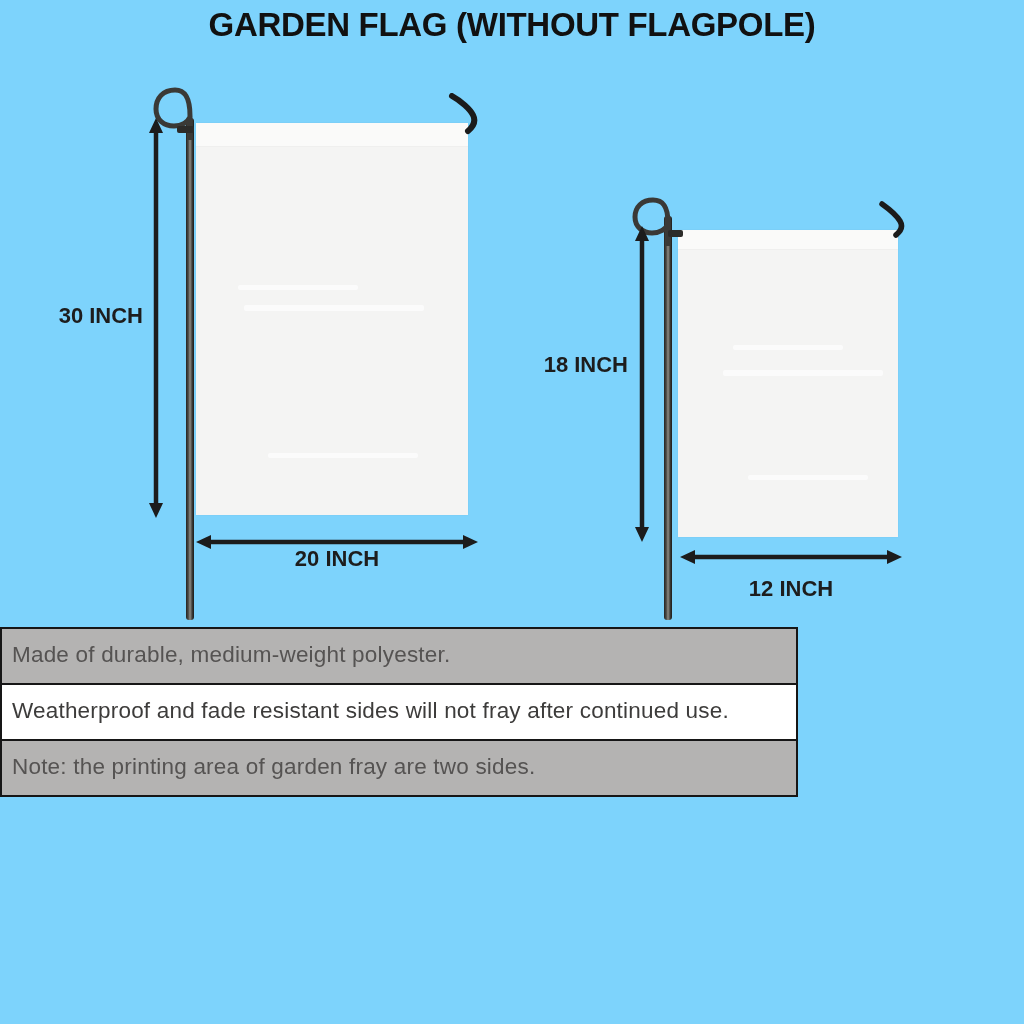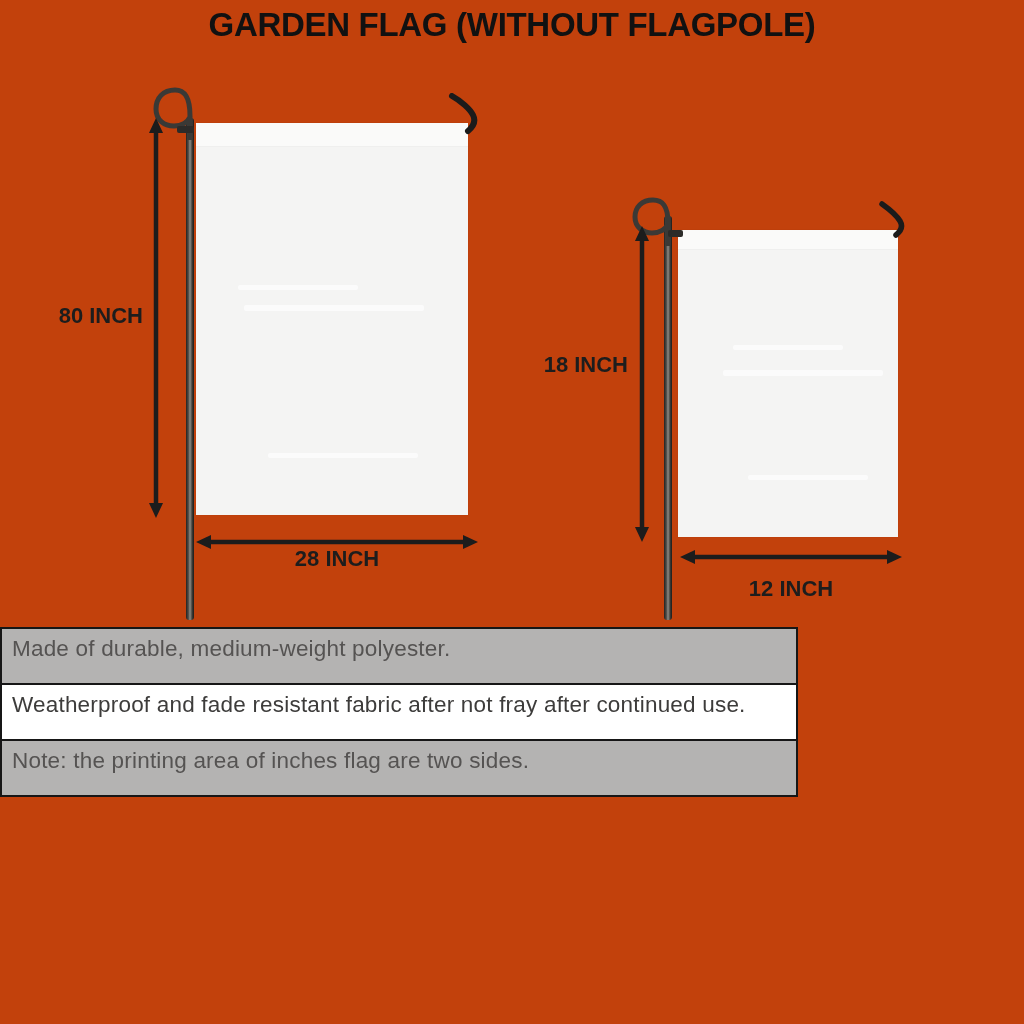--- a/index.html
+++ b/index.html
@@ -1,17 +1,17 @@
 <!DOCTYPE html>
 <html style="--ink: #1c1c1c; --flag-fill: #f4f4f3; --shaded-row: #b4b3b2; --table-border: #161616;"><head>
 <meta charset="utf-8">
 <style>
   html,body{margin:0;padding:0;background:#ffffff;}
   #canvas{
-    position:relative;width:1024px;height:1024px;background:#c2410c;overflow:hidden;
+    position:relative;width:1024px;height:1024px;background:#7dd3fc;overflow:hidden;
     font-family:"Liberation Sans", sans-serif;color:var(--ink,#1c1c1c);
   }
   
   .title{
     position:absolute;left:0;top:4px;width:1024px;text-align:center;
     font-weight:800;font-size:33px;line-height:41px;letter-spacing:-.3px;color:#111;
   }
   
   .pole{
     position:absolute;width:8px;border-radius:3px;
@@ -31,21 +31,21 @@
   .arrow{position:absolute;color:var(--ink,#1c1c1c);}
   .dim-label{
     position:absolute;font-weight:700;font-size:22px;letter-spacing:0;color:#1d1d1d;
   }
   .dim-label.v{text-align:right;}
   .dim-label.h{text-align:center;}
   
   .features{position:absolute;left:0;top:627px;width:798px;}
   .feature-row{
     box-sizing:border-box;height:58px;border:2px solid var(--table-border,#161616);
-    margin-top:-2px;padding:6px 14px 0 10px;
+    margin-top:-2px;padding:12px 14px 0 10px;
     font-size:22.5px;line-height:28px;letter-spacing:.2px;
   }
   .feature-row:first-child{margin-top:0;}
   .feature-row.shaded{background:var(--shaded-row,#b4b3b2);color:#555352;}
   .feature-row.plain{background:#ffffff;color:#3d3c3b;}
 </style>
 </head>
 <body>
 
 <div id="canvas">
@@ -72,28 +72,28 @@
 
     <svg class="hardware" style="left:448px;top:93px;" width="34" height="42" viewBox="0 0 34 42">
       <path d="M4,3 C13,8 22,16 25,22 C28,28 26,33 20,38" fill="none" stroke="#1b1b1b" stroke-width="6" stroke-linecap="round"></path>
     </svg>
 
     <svg class="arrow" style="left:146px;top:116px;" width="20" height="404" viewBox="0 0 20 404">
       <line x1="10" y1="14" x2="10" y2="390" stroke="currentColor" stroke-width="4.5"></line>
       <polygon points="10,2 3,17 17,17" fill="currentColor"></polygon>
       <polygon points="10,402 3,387 17,387" fill="currentColor"></polygon>
     </svg>
-    <div class="dim-label v" style="left:30px;top:303px;width:113px;">80 INCH</div>
+    <div class="dim-label v" style="left:30px;top:303px;width:113px;">30 INCH</div>
 
     <svg class="arrow" style="left:194px;top:532px;" width="286" height="20" viewBox="0 0 286 20">
       <line x1="14" y1="10" x2="272" y2="10" stroke="currentColor" stroke-width="4.5"></line>
       <polygon points="2,10 17,3 17,17" fill="currentColor"></polygon>
       <polygon points="284,10 269,3 269,17" fill="currentColor"></polygon>
     </svg>
-    <div class="dim-label h" style="left:194px;top:546px;width:286px;">28 INCH</div>
+    <div class="dim-label h" style="left:194px;top:546px;width:286px;">20 INCH</div>
   </div>
 
   <div>
 
     <div class="flag" style="left:678px;top:230px;width:220px;height:307px;">
       <div class="sleeve" style="height:19px;"></div>
       <div class="streak" style="left:55px;top:115px;width:110px;height:5px;"></div>
       <div class="streak" style="left:45px;top:140px;width:160px;height:6px;"></div>
       <div class="streak" style="left:70px;top:245px;width:120px;height:5px;"></div>
     </div>
@@ -119,17 +119,17 @@
     <svg class="arrow" style="left:678px;top:547px;" width="226" height="20" viewBox="0 0 226 20">
       <line x1="14" y1="10" x2="212" y2="10" stroke="currentColor" stroke-width="4.5"></line>
       <polygon points="2,10 17,3 17,17" fill="currentColor"></polygon>
       <polygon points="224,10 209,3 209,17" fill="currentColor"></polygon>
     </svg>
     <div class="dim-label h" style="left:678px;top:576px;width:226px;">12 INCH</div>
   </div>
 
   <div class="features">
     <div class="feature-row shaded">Made of durable, medium-weight polyester.</div>
-    <div class="feature-row plain">Weatherproof and fade resistant fabric after not fray after continued use.</div>
-    <div class="feature-row shaded">Note: the printing area of inches flag are two sides.</div>
+    <div class="feature-row plain">Weatherproof and fade resistant sides will not fray after continued use.</div>
+    <div class="feature-row shaded">Note: the printing area of garden fray are two sides.</div>
   </div>
 
 </div>
 
 </body></html>

